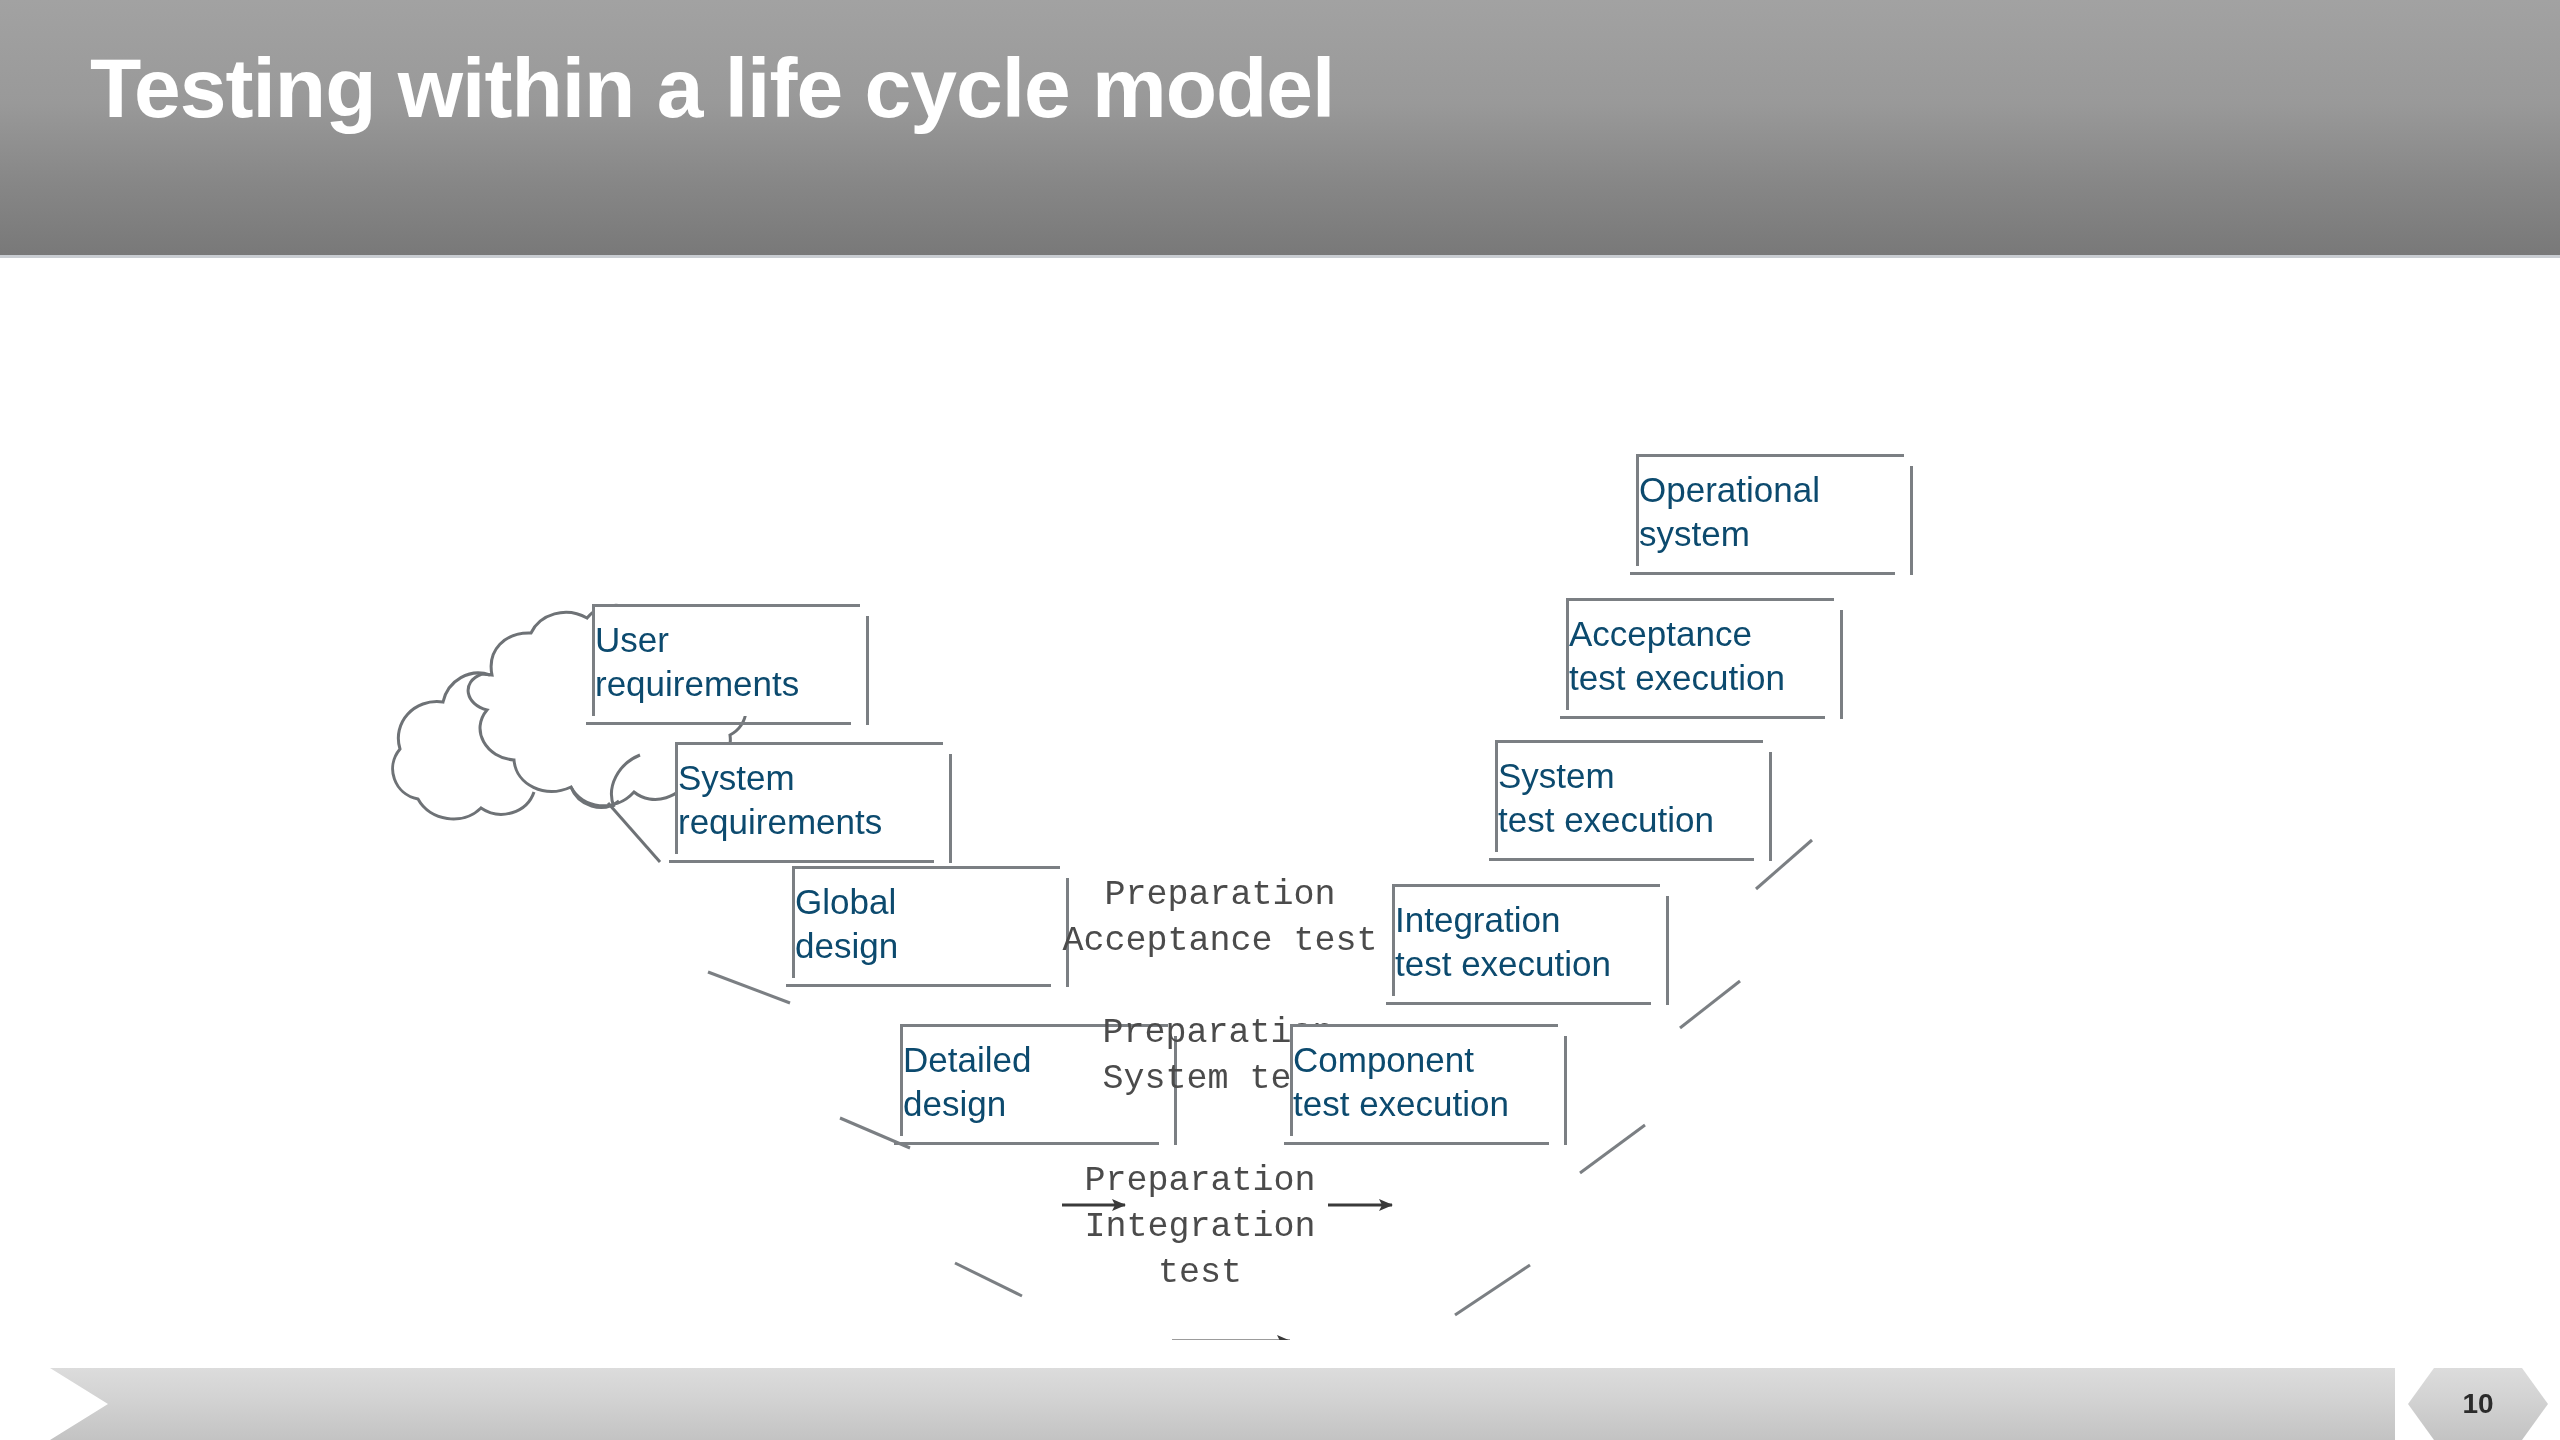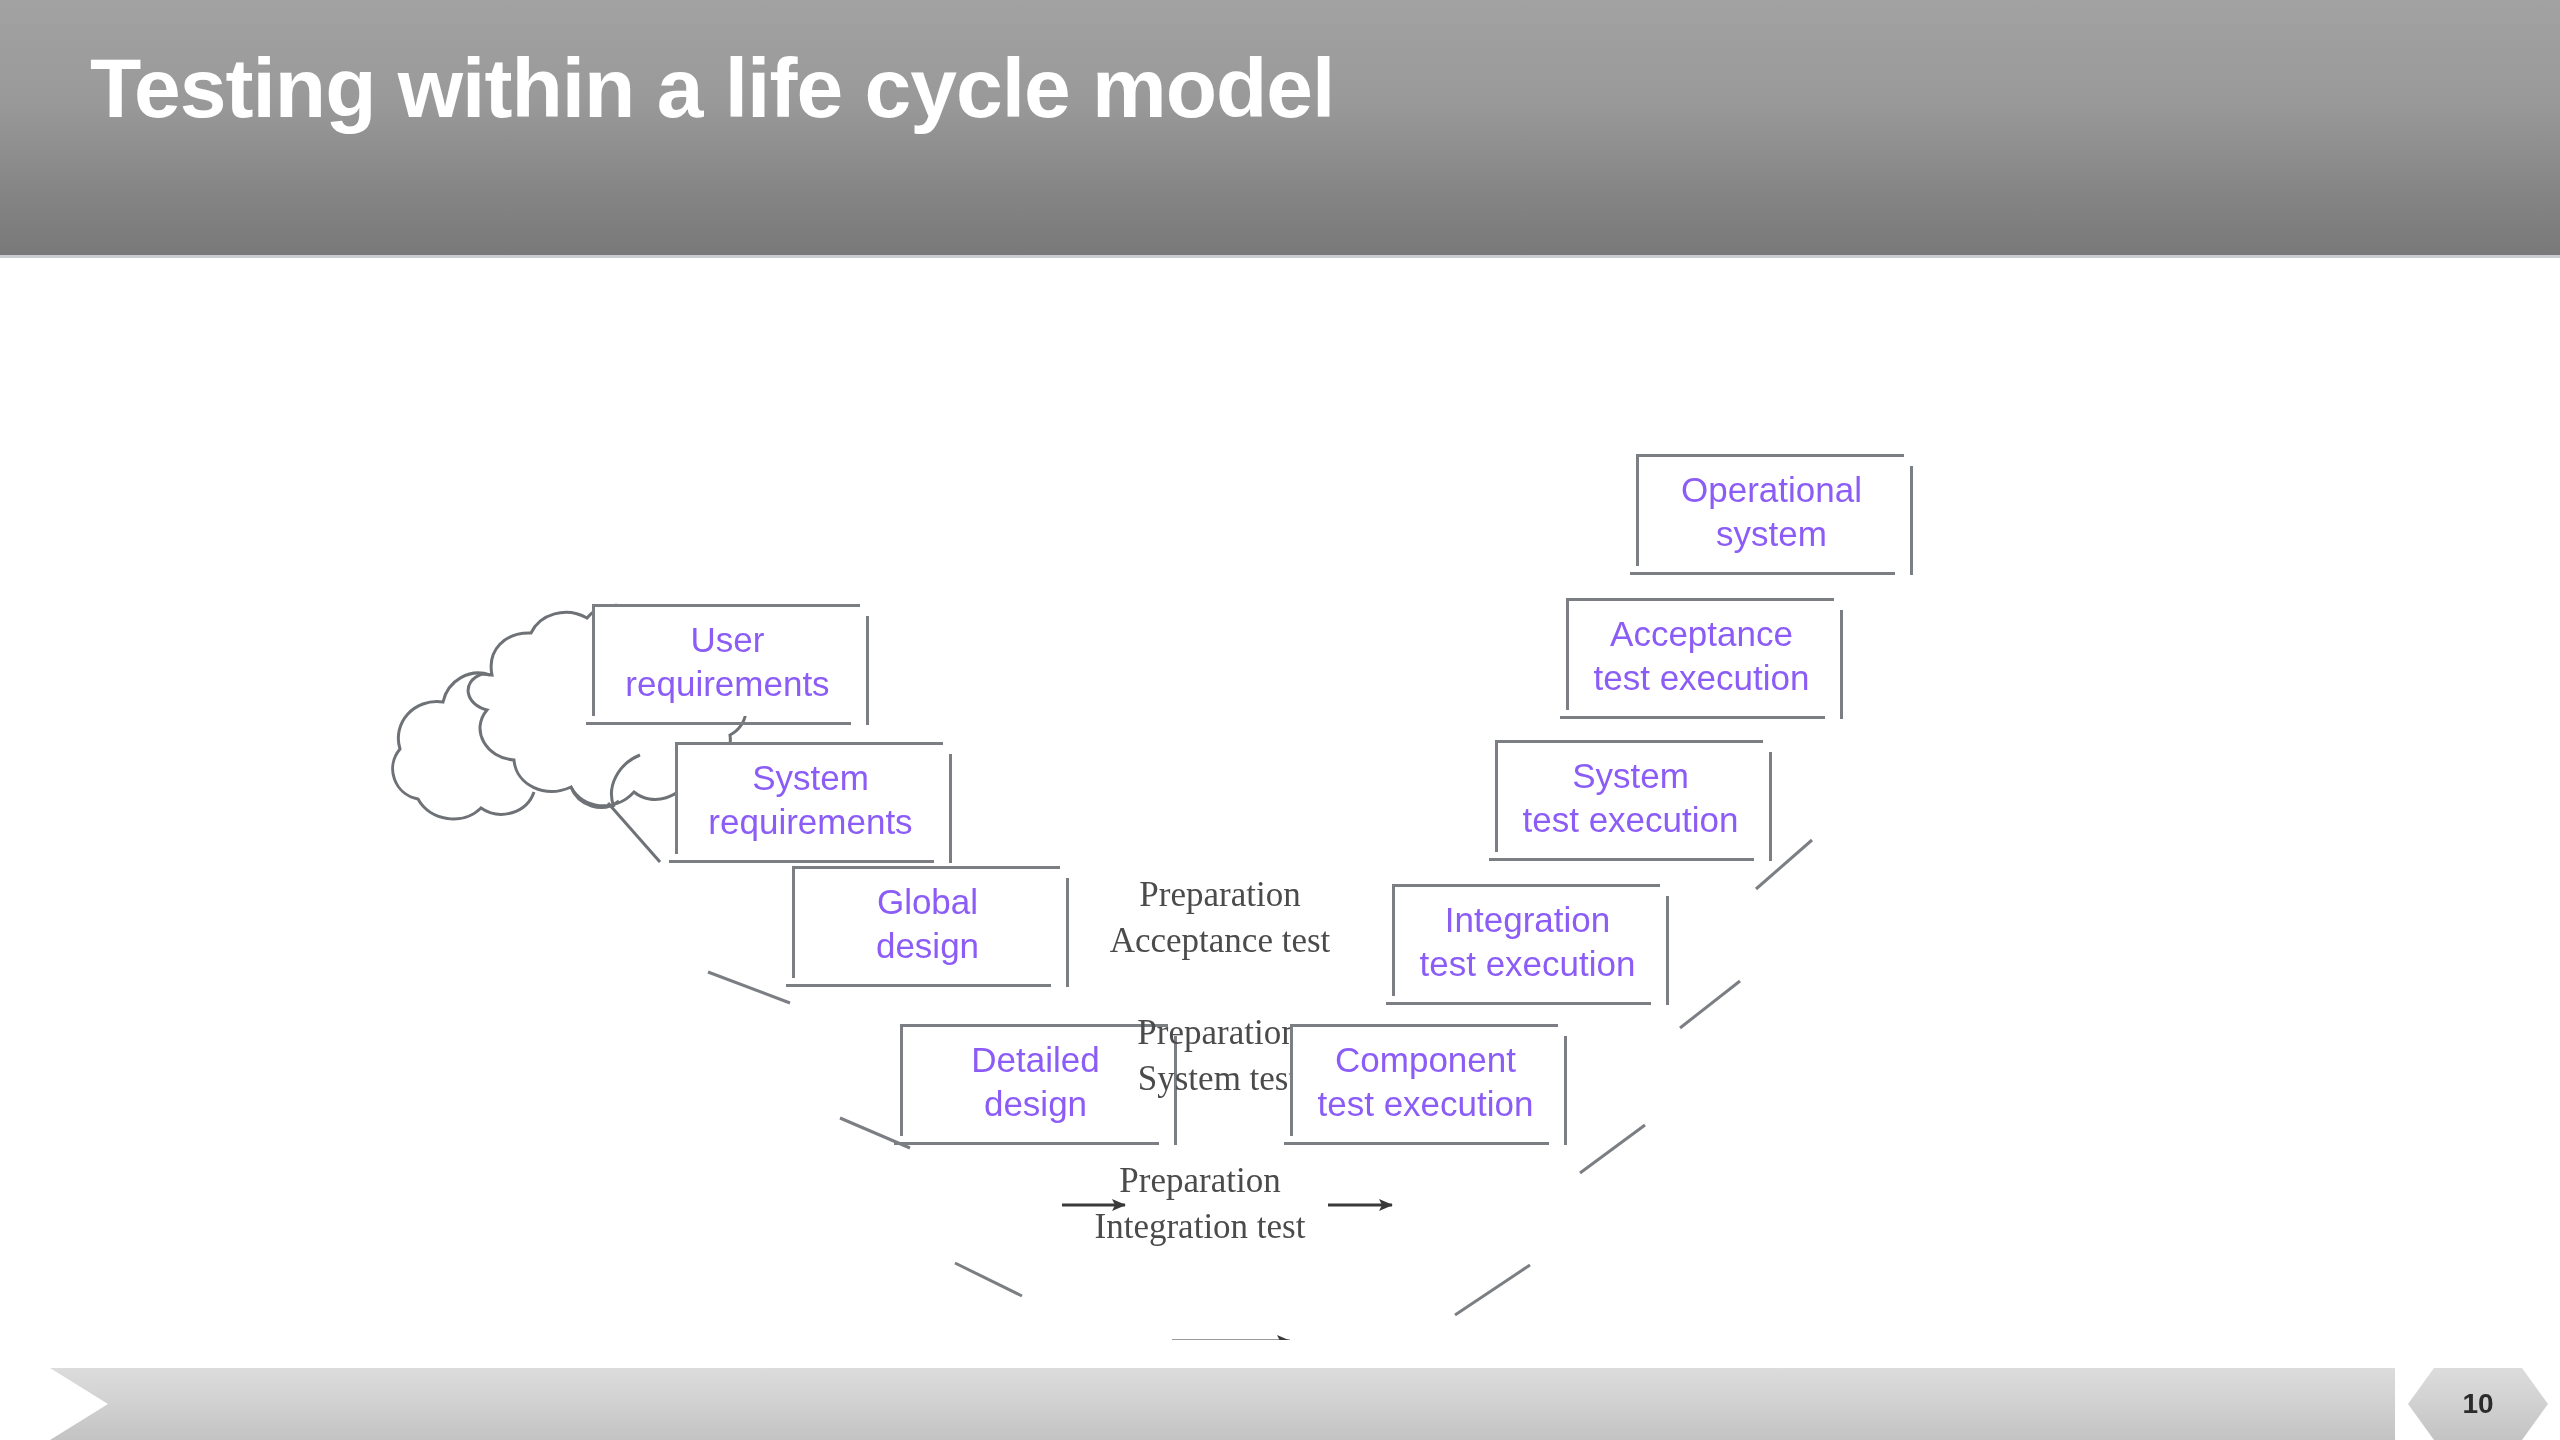--- a/index.html
+++ b/index.html
@@ -48,32 +48,31 @@
     content:"";position:absolute;
     right:-9px;top:9px;bottom:-9px;width:3px;background:#7b7f83;
   }
   .node:after{
     content:"";position:absolute;
     left:-9px;right:9px;bottom:-9px;height:3px;background:#7b7f83;
   }
   .node-label{
     position:absolute;left:0;right:0;top:50%;
     transform:translateY(-50%);
-    text-align:center;
-    font-size:35px;line-height:44px;color:#8b5cf6;
+    font-size:35px;line-height:44px;color:#0c4a6e;
     font-family:"Liberation Sans", sans-serif;
     white-space:pre-line;
     z-index:4;
   }
 
   .prep{
     position:absolute;
     text-align:center;
     font-size:35px;line-height:46px;color:#4b4b4b;
-    font-family:Liberation Serif, serif;
+    font-family:Liberation Mono, monospace;
     white-space:pre-line;
     z-index:3;
   }
 
   .cloud-text{
     position:absolute;
     text-align:center;
     font-size:35px;line-height:46px;color:#4b4b4b;
     font-family:"Liberation Sans", sans-serif;
     white-space:pre-line;

